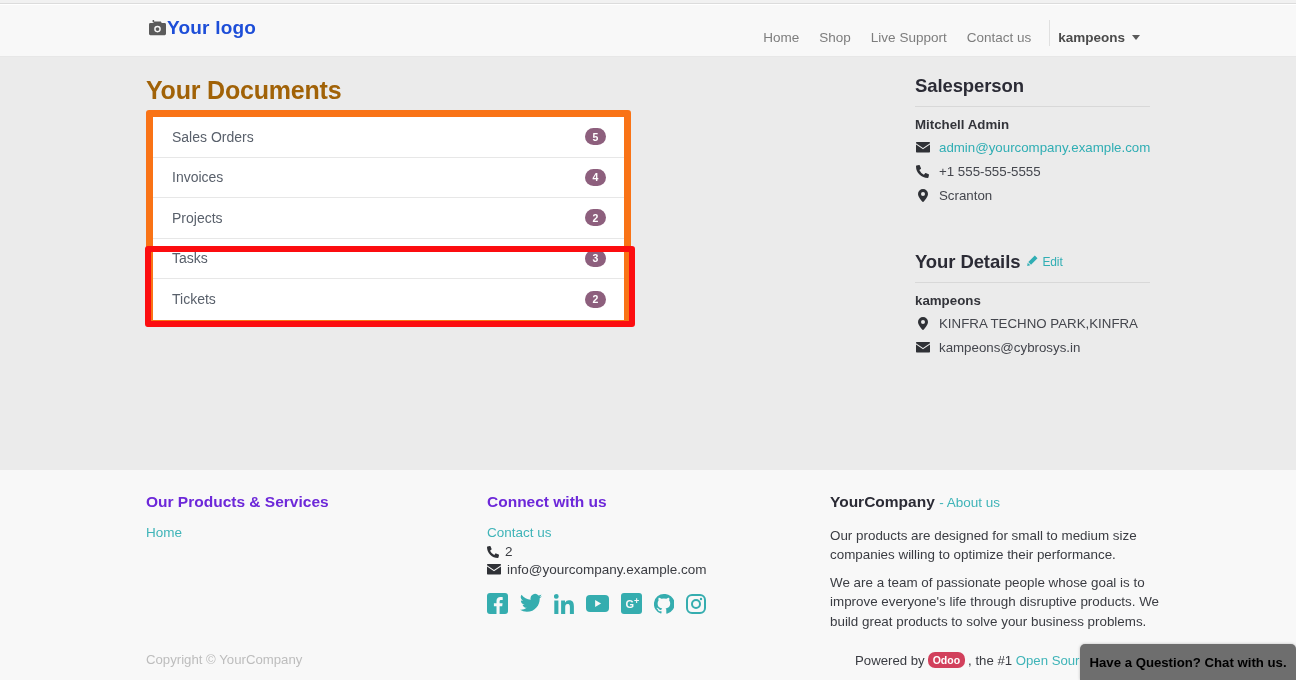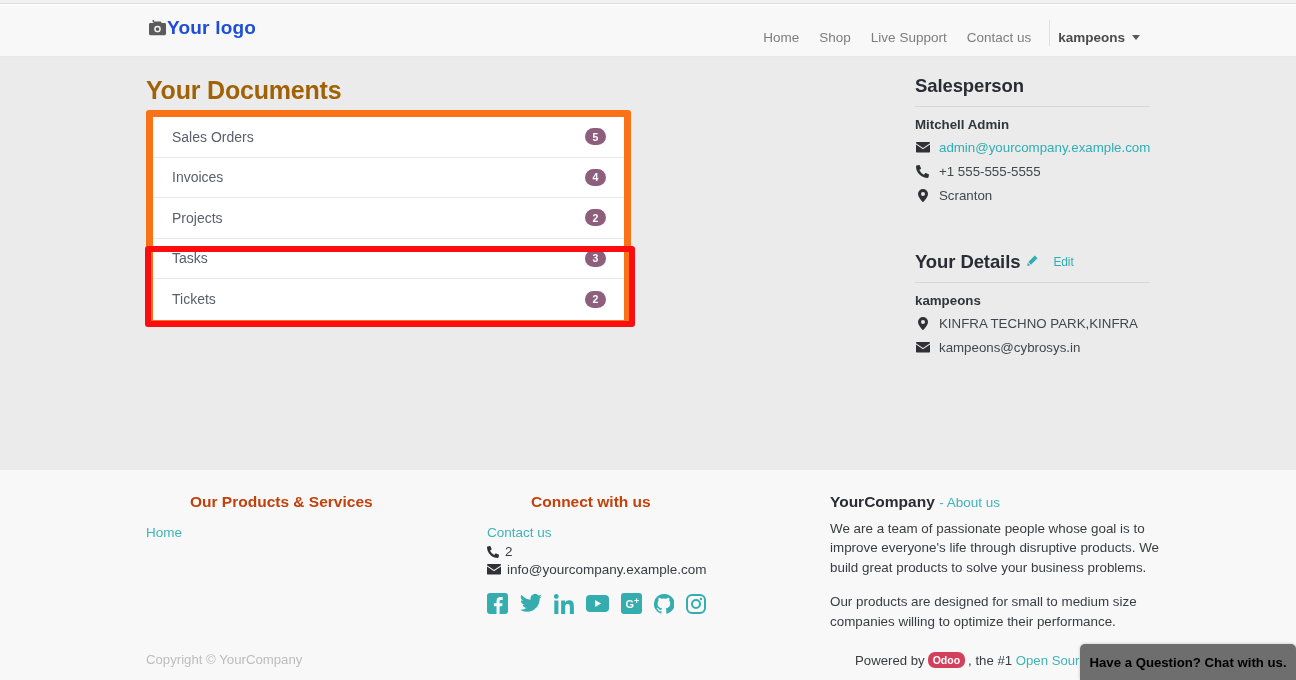--- a/index.html
+++ b/index.html
@@ -105,21 +105,21 @@
 
   
   .side-col { position: absolute; left: 915px; top: 18px; width: 235px; }
   .side-heading {
     font-size: 18.5px; font-weight: bold; color: #2b2b35;
     padding-bottom: 9px; letter-spacing: -0.1px;
   }
   .side-heading .edit-link {
     font-size: 12px; font-weight: normal; color: #30aeb4;
     margin-left: 7px; text-decoration: none; cursor: pointer;
-    display: inline-flex; align-items: center; gap: 15px;
+    display: inline-flex; align-items: center; gap: 4px;
     vertical-align: 2px;
   }
   .side-rule { height: 1px; background: #d8d8d8; margin-bottom: 10px; }
   .side-name { font-size: 13.3px; font-weight: bold; color: #33343a; margin-bottom: 7px; }
   .side-line {
     display: flex; align-items: center; gap: 9px;
     font-size: 13.3px; color: #44464d; margin-bottom: 6px;
     line-height: 1.35;
   }
   .side-line .ico {
@@ -127,21 +127,21 @@
   }
   .side-line a { color: #30aeb4; text-decoration: none; }
   .block-gap { height: 40px; }
 
   
   .footer {
     position: absolute; top: 470px; left: 0; width: 1296px; height: 210px;
     background: #f8f8f8;
   }
   .footer-col-title {
-    font-size: 15.5px; font-weight: bold; color: #c2410c; margin-bottom: 14px; margin-left: 44px;
+    font-size: 15.5px; font-weight: bold; color: #6d28d9; margin-bottom: 14px;
   }
   .footer-col-1 { position: absolute; left: 146px; top: 23px; width: 320px; }
   .footer-col-2 { position: absolute; left: 487px; top: 23px; width: 320px; }
   .footer-col-3 { position: absolute; left: 830px; top: 23px; width: 345px; }
   .footer-link {
     display: block; color: #3fb4b8; font-size: 13.5px; text-decoration: none;
     margin-bottom: 4px;
   }
   .footer-line {
     display: flex; align-items: center; gap: 6px;
@@ -399,22 +399,22 @@
           </svg>
       </a>
     </div>
   </div>
 
   <div class="footer-col-3">
     <div>
       <span class="company-name">YourCompany</span>
       <a class="company-about" href="#">- About us</a>
     </div>
+    <div class="company-desc second">Our products are designed for small to medium size companies willing to optimize their performance.</div>
     <div class="company-desc">We are a team of passionate people whose goal is to improve everyone's life through disruptive products. We build great products to solve your business problems.</div>
-    <div class="company-desc second">Our products are designed for small to medium size companies willing to optimize their performance.</div>
   </div>
 
   <div class="footer-bottom">
     <div class="copyright">Copyright © YourCompany</div>
     <div class="powered">
       <span>Powered by</span>
       <span class="odoo-badge">Odoo</span>
       <span>, the #1</span>
       <span>&nbsp;</span>
       <a href="#">Open Source eCo</a>

